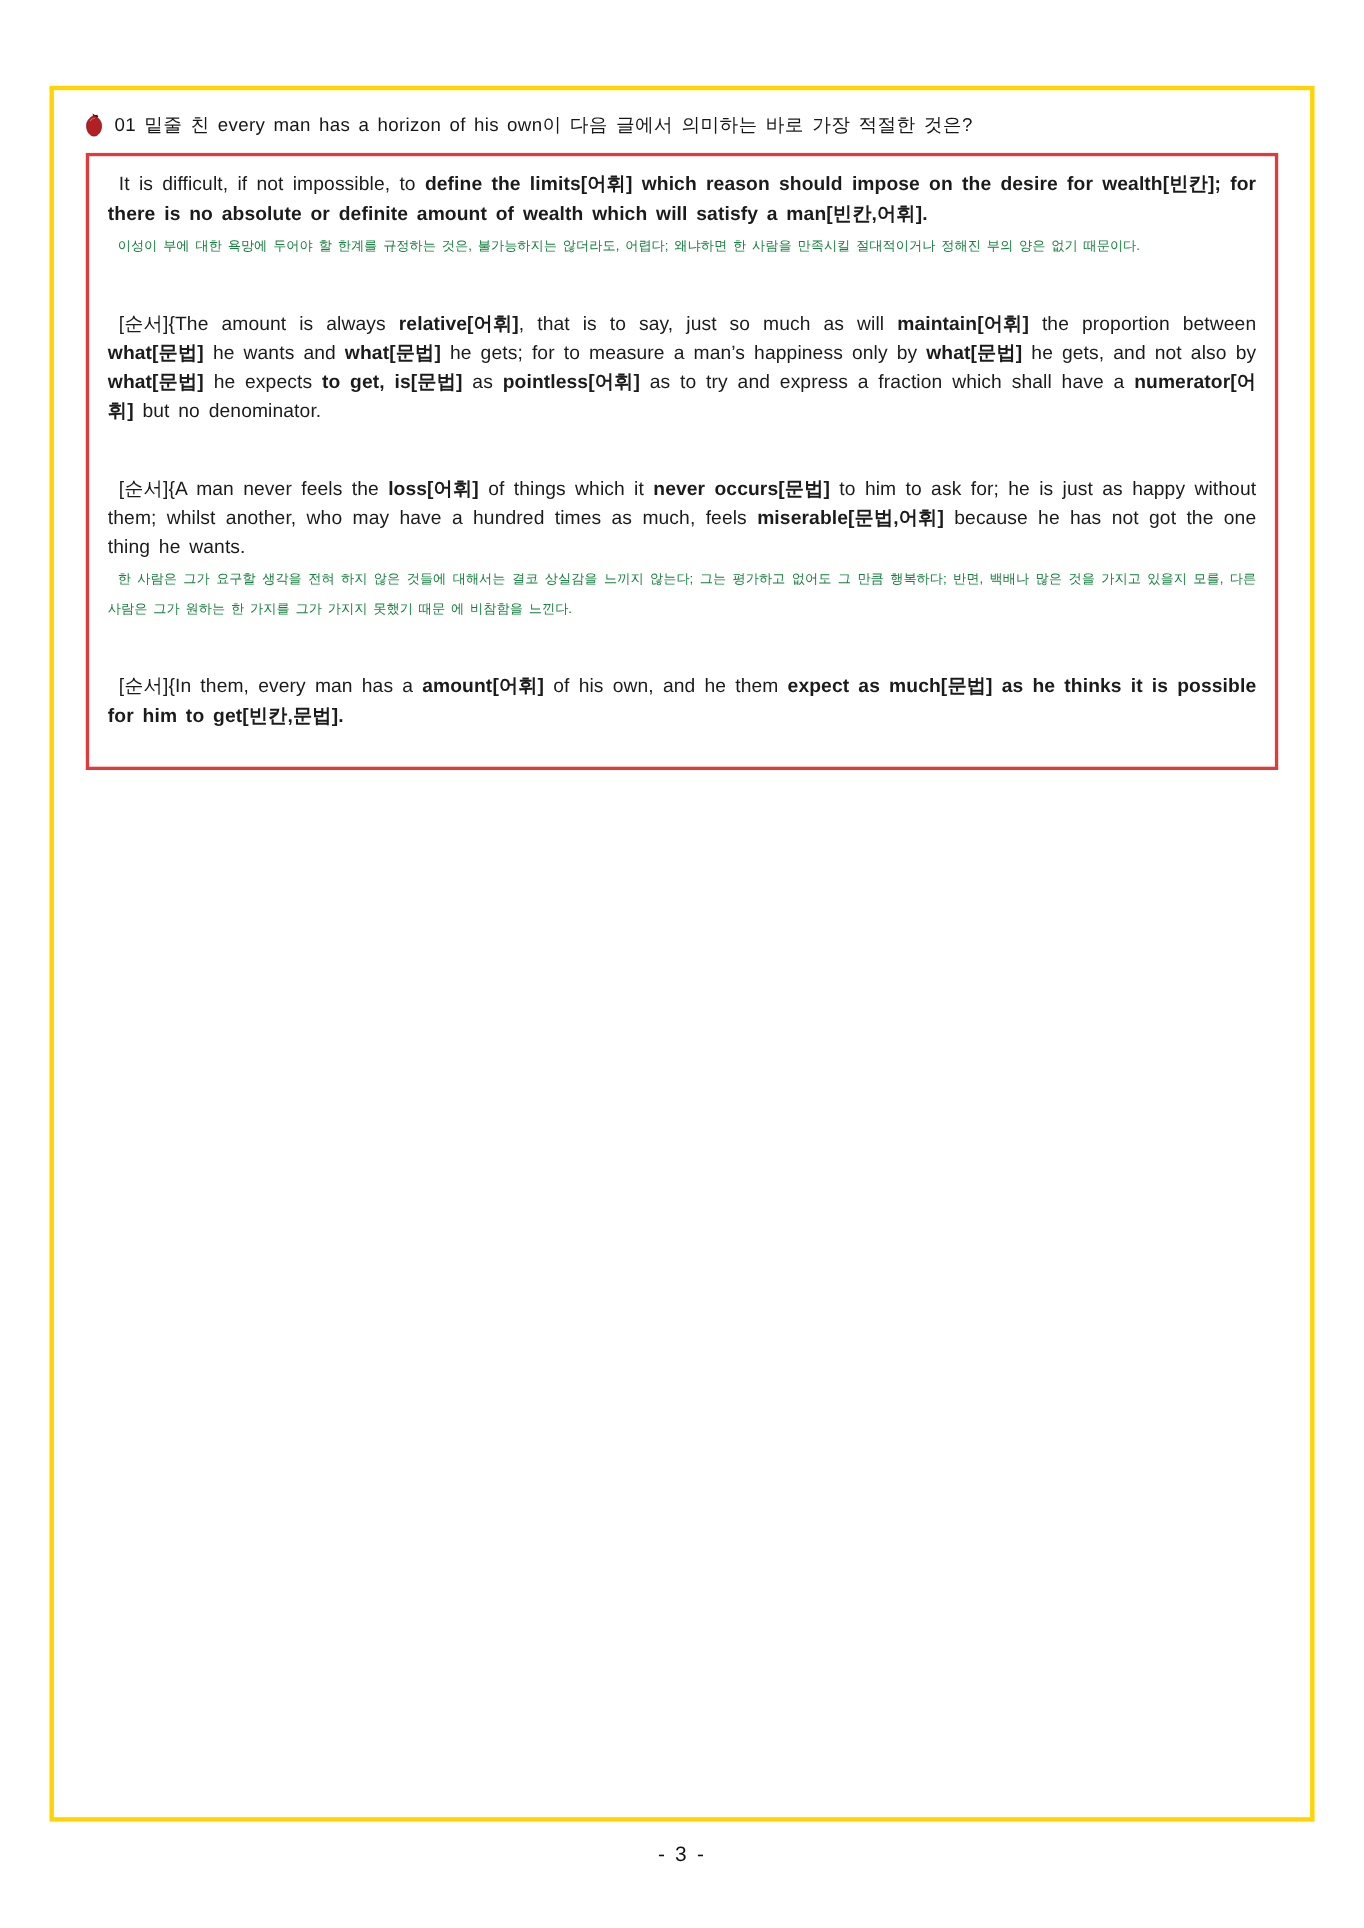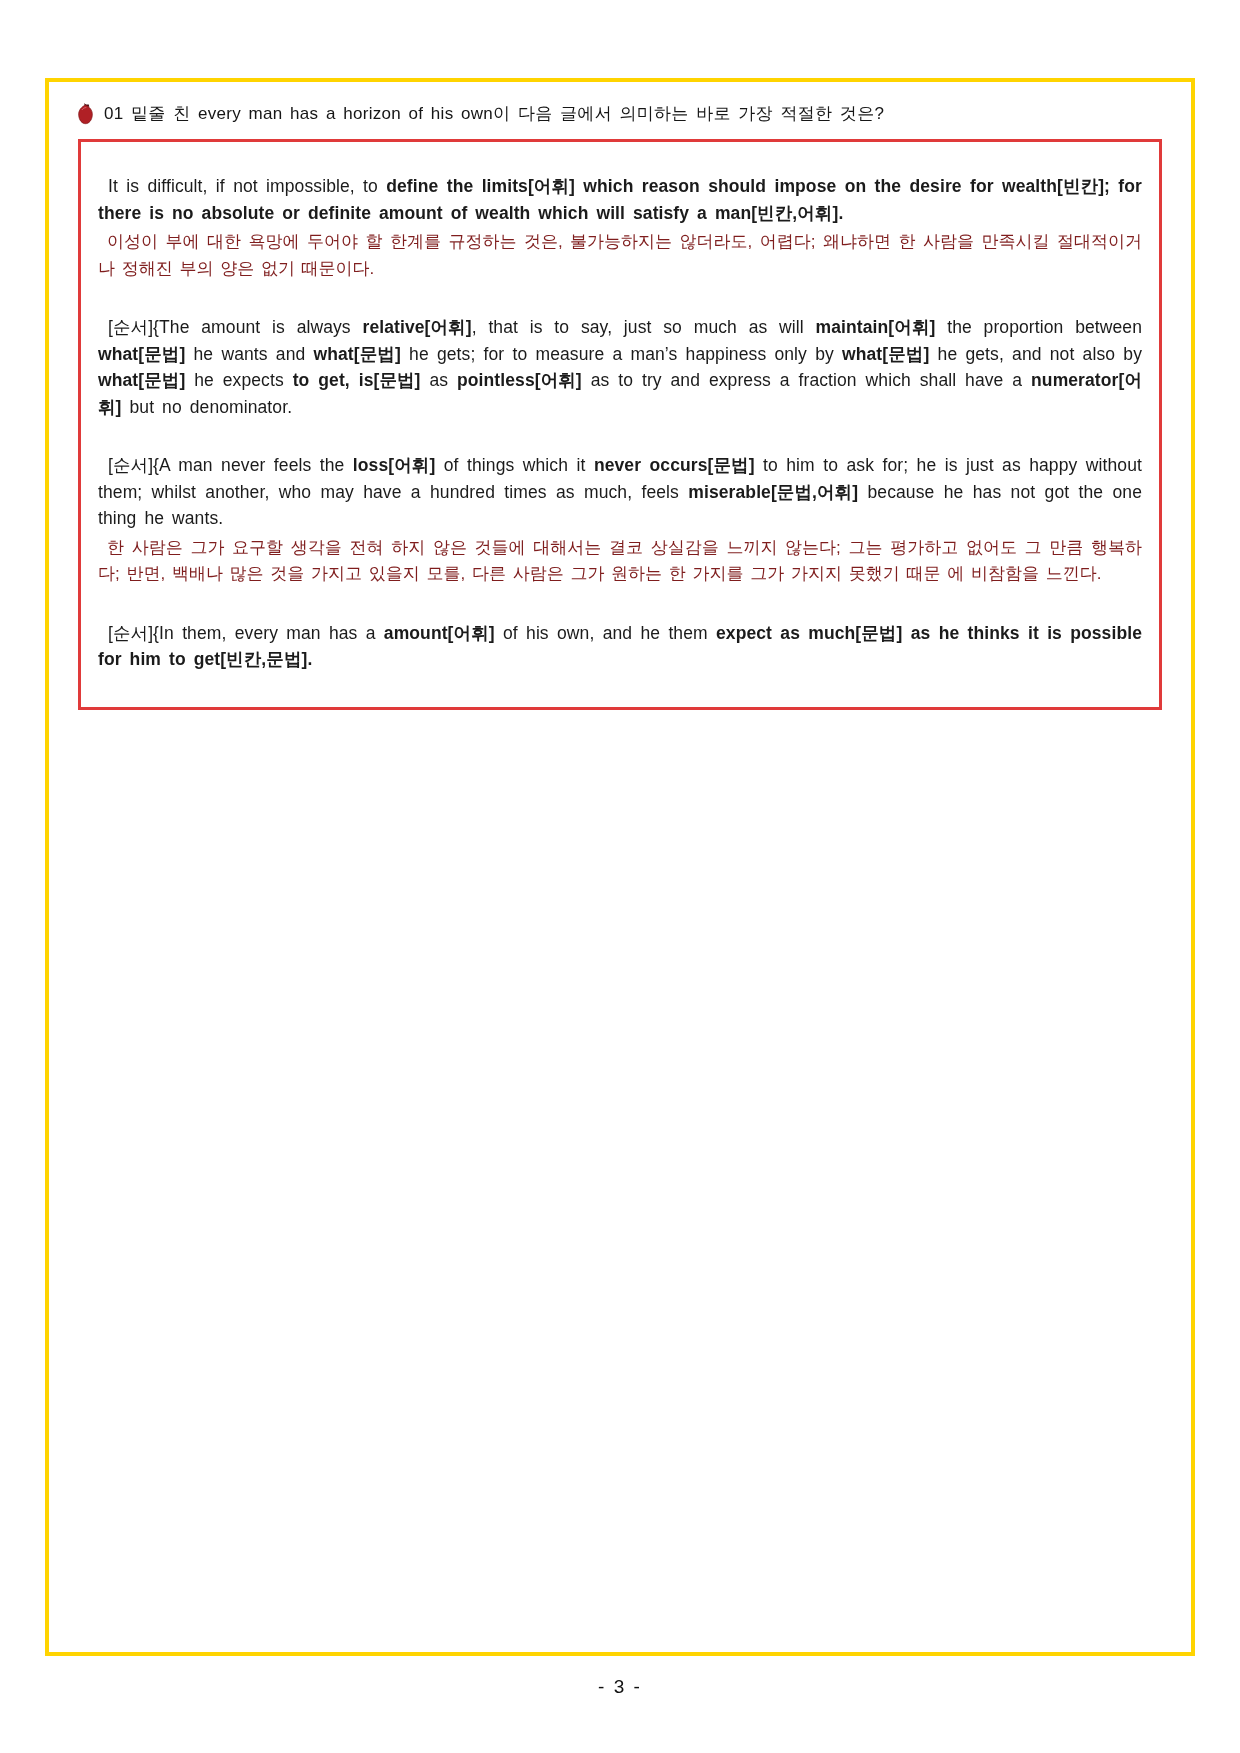--- a/index.html
+++ b/index.html
@@ -40,43 +40,43 @@
   }
   .question-text {
     font-size: 17px;
     letter-spacing: 0.3px;
     word-spacing: 2.5px;
     color: #161616;
   }
   .red-box {
     margin: 14px 29px 0 29px;
     border: 3px solid var(--box-border, #e03a3a);
-    padding: 31px 17px 34px 17px;
+    padding: 12px 17px 34px 17px;
     background: #ffffff;
   }
   .para {
     text-align: justify;
     line-height: 26.5px;
   }
   .para.en {
     font-size: 17.5px;
     word-spacing: 3px;
     letter-spacing: 0.1px;
     color: #1b1b1b;
     text-indent: 10px;
   }
   .para.en .bold { font-weight: bold; }
   .para.ko {
-    font-size: 17px;
+    font-size: 12px;
     word-spacing: 2px;
-    color: #7f1d1d;
+    color: #15803d;
     text-indent: 9px;
     margin-top: 3px;
   }
-  .para.en.gap { margin-top: 32px; }
+  .para.en.gap { margin-top: 44px; }
   .page-number {
     position: absolute;
     left: 0;
     right: 0;
     top: 1676px;
     text-align: center;
     font-size: 19px;
     letter-spacing: 2px;
     color: #111;
   }

